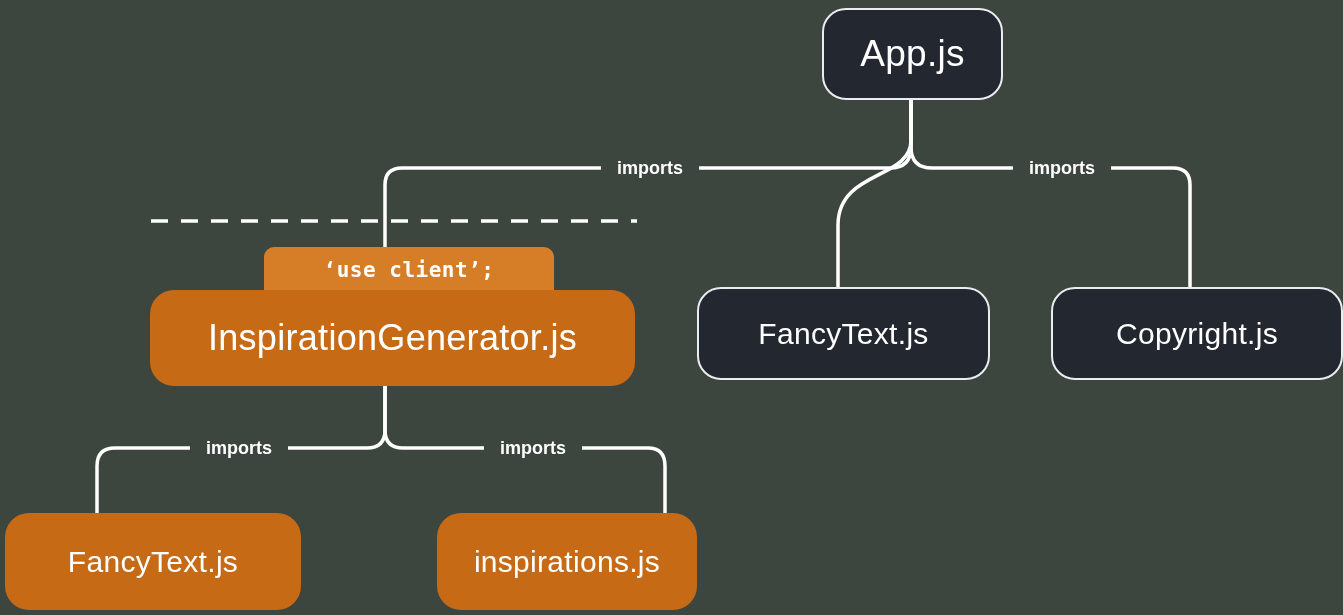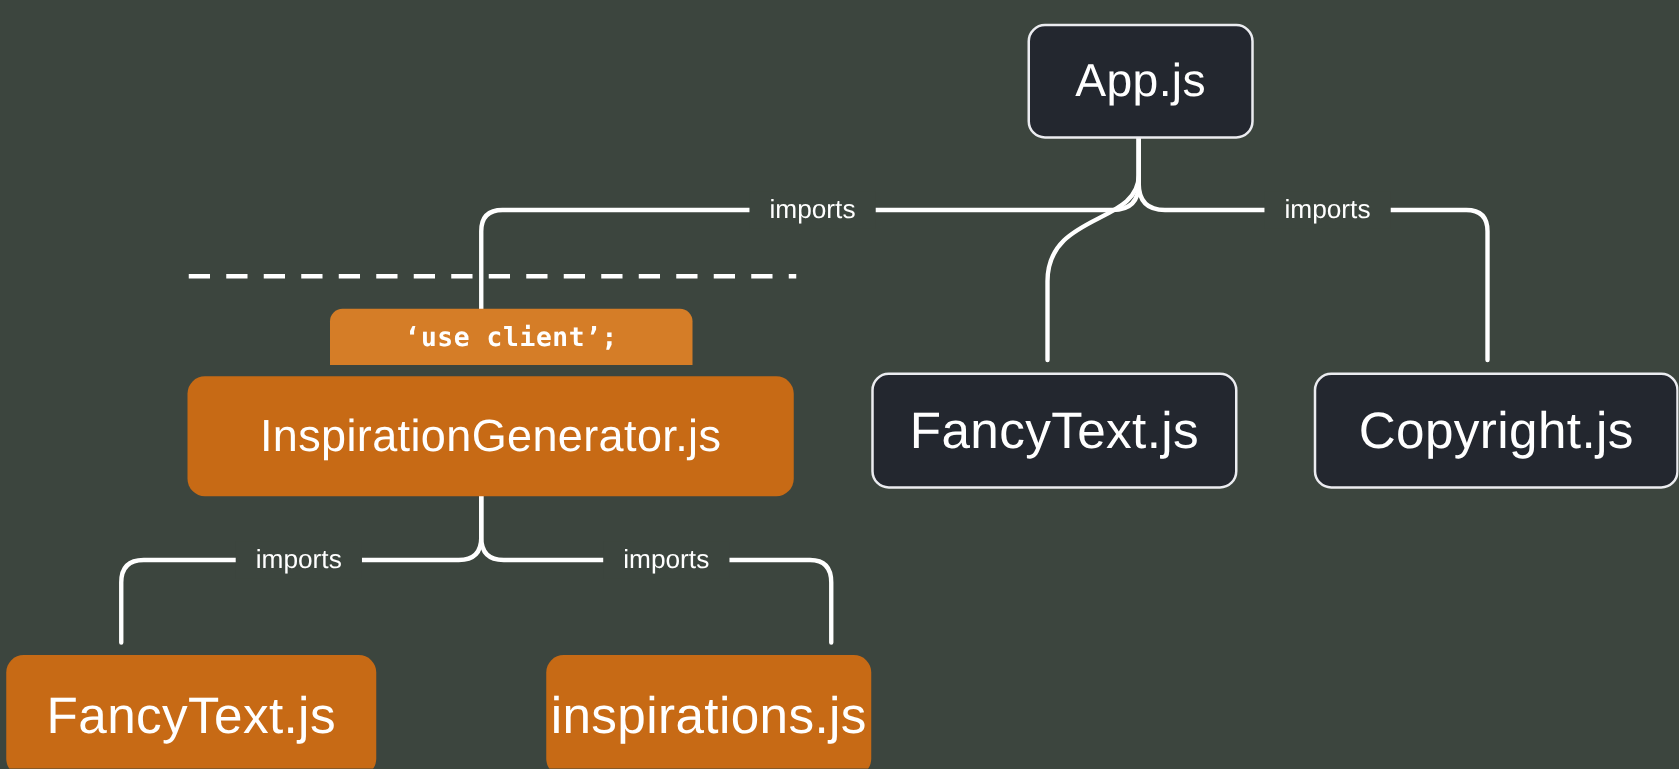--- a/index.html
+++ b/index.html
@@ -17,36 +17,36 @@
     position:relative;width:1343px;height:615px;
     background:var(--background);
     font-family:"Liberation Sans",sans-serif;
     overflow:hidden;
   }
   .wires{position:absolute;inset:0;width:1343px;height:615px;}
   .wire{fill:none;stroke:var(--line);stroke-width:3.5;stroke-linecap:round;}
   .dashed{fill:none;stroke:var(--line);stroke-width:3.5;stroke-linecap:butt;stroke-dasharray:17 13;}
   .node{
     position:absolute;display:flex;align-items:center;justify-content:center;
-    color:var(--text);border-radius:14px;z-index:3;margin-top:11px;
+    color:var(--text);border-radius:24px;z-index:3;
   }
   .server{background:var(--server-box);border:2.5px solid var(--server-box-border);}
   .client{background:var(--client-box);}
-  .node-label{font-size:41px;font-weight:500;letter-spacing:.3px;white-space:nowrap;}
+  .node-label{font-size:30px;font-weight:500;letter-spacing:.3px;white-space:nowrap;}
   .badge{
     position:absolute;z-index:2;display:flex;align-items:center;justify-content:center;
     background:var(--directive-badge);color:var(--text);
     border-radius:10px 10px 0 0;
     font-family:"DejaVu Sans Mono","Liberation Mono",monospace;
     font-size:21px;font-weight:700;letter-spacing:.5px;white-space:nowrap;
   }
   .edge-label{
     position:absolute;z-index:2;transform:translate(-50%,-50%);
     background:var(--background);color:var(--text);
-    padding:3px 16px;font-size:21px;font-weight:400;white-space:nowrap;
+    padding:3px 16px;font-size:18px;font-weight:700;white-space:nowrap;
   }
 </style>
 </head>
 <body>
 
 <div class="canvas">
 
   <svg class="wires" viewBox="0 0 1343 615" xmlns="http://www.w3.org/2000/svg">
     <path class="wire" d="M911 100 L911 147 Q911 168 890 168 L402 168 Q385 168 385 185 L385 262"></path>
     <path class="wire" d="M911 100 L911 140 C911 180 838 170 838 225 L838 288"></path>

